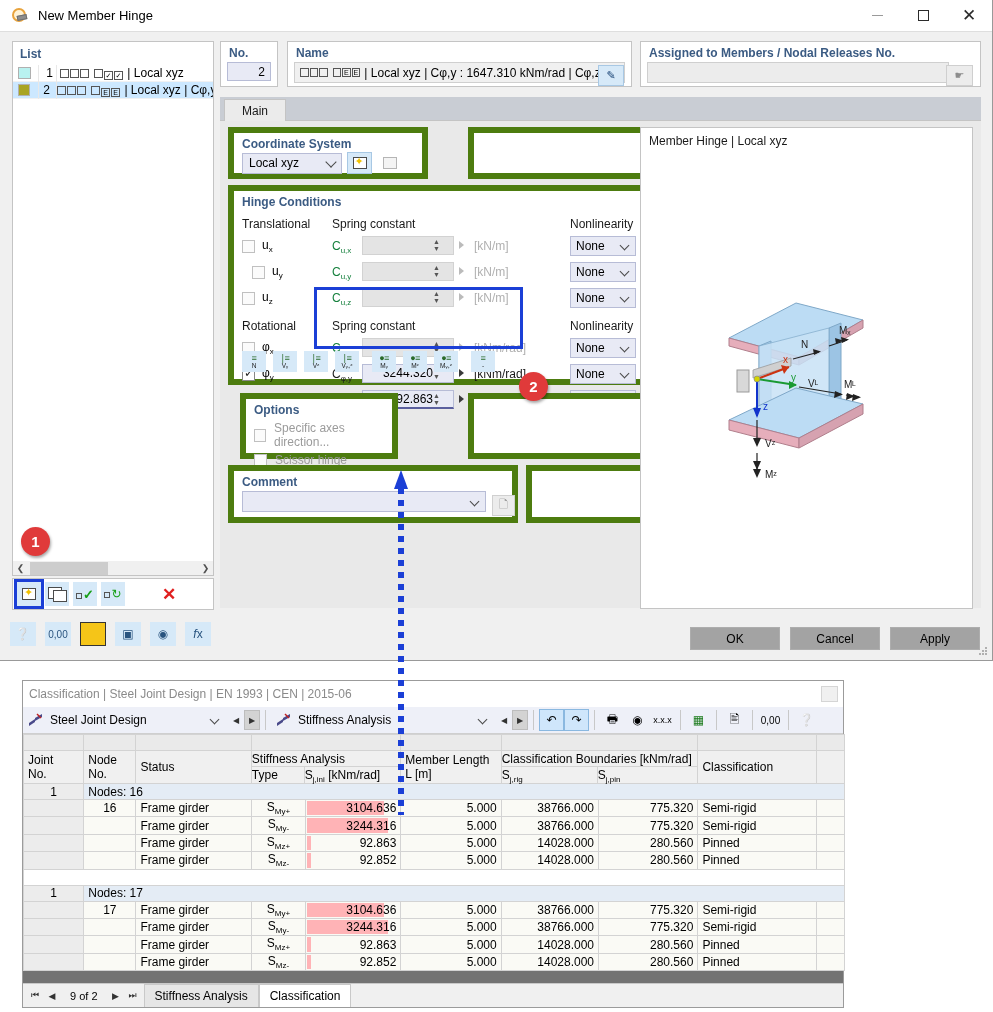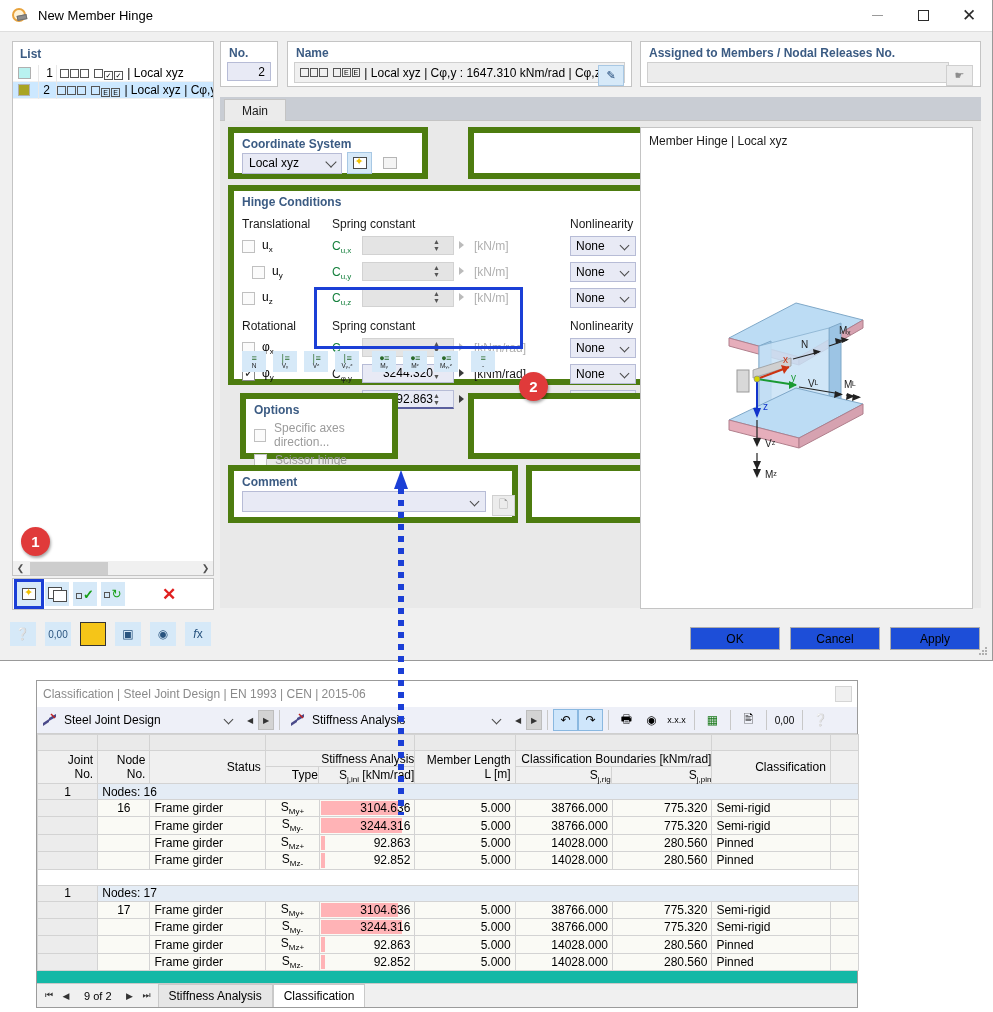--- a/index.html
+++ b/index.html
@@ -272,30 +272,30 @@
   .dlg-bottom-tools {
     position: absolute; left: 10px; top: 622px; display: flex; gap: 9px;
   }
   .bt {
     width: 26px; height: 24px; background: #d6e9f8;
     display: flex; align-items: center; justify-content: center; font-size: 12px; color: #29547f;
   }
   .bt.yellow { background: #f5c518; border: 1px solid #333; }
   .dlg-buttons { position: absolute; right: 12px; top: 627px; display: flex; gap: 10px; }
   .dbtn {
-    width: 90px; height: 23px; background: #1d4ed8; border: 1px solid #adadad;
+    width: 90px; height: 23px; background: #a3a3a3; border: 1px solid #adadad;
     display: flex; align-items: center; justify-content: center; font-size: 12px;
   }
   .resize-grip { position: absolute; right: 4px; bottom: 3px; width: 10px; height: 10px; }
   .resize-grip i { position:absolute; width:2px;height:2px;background:#b0b0b0; }
 
   
   .tablewin {
-    position: absolute; left: 36px; top: 680px; width: 822px; height: 328px;
-    background: #14b8a6; border: 1px solid #9b9b9b;
+    position: absolute; left: 22px; top: 680px; width: 822px; height: 328px;
+    background: #737373; border: 1px solid #9b9b9b;
   }
   .tw-title {
     height: 26px; display: flex; align-items: center; padding-left: 6px;
     font-size: 12px; color: #8a8a8a; background: #fff;
   }
   .tw-title-btn {
     position: absolute; right: 5px; top: 5px; width: 17px; height: 16px;
     background: #f0f0f0; border: 1px solid #d5d5d5;
   }
   .tw-menu {
@@ -317,21 +317,21 @@
   .nav-sm.box { background:#d3d3d3; border:1px solid #bdbdbd; }
   .vsep { width: 1px; height: 20px; background: #c8c8c8; margin: 0 5px; }
   .tw-ico { width: 25px; height: 22px; display:flex;align-items:center;justify-content:center; font-size: 12px; }
   .tw-ico.act { background: #cfe6fb; border: 1px solid #8ab8e0; }
 
   table.grid { border-collapse: collapse; width: 822px; table-layout: fixed; font-size: 12px; }
   table.grid th, table.grid td {
     border: 1px solid #d3d3d3; padding: 0 4px; height: 16px; font-weight: normal;
   }
   .hdr-top th { background: #eaeaea; height: 11px; padding:0; }
-  .hdr-main th { background: #f0f0f0; text-align: right; vertical-align: middle; font-size: 12px; }
+  .hdr-main th { background: #f0f0f0; text-align: left; vertical-align: middle; font-size: 12px; }
   .grp-row td { background: #e4ecf5; height: 16px; }
   .data td { background: #fafaf5; }
   .ta-r { text-align: right; }
   .ta-c { text-align: center; }
   .bar-cell { position: relative; }
   .bar-cell .bar {
     position: absolute; left: 1px; top: 1px; bottom: 1px; background: #ffb3b6;
   }
   .bar-cell span { position: relative; }
   .blank-row td { background: #fff; border-left: none; border-right: none; height: 14px; }

